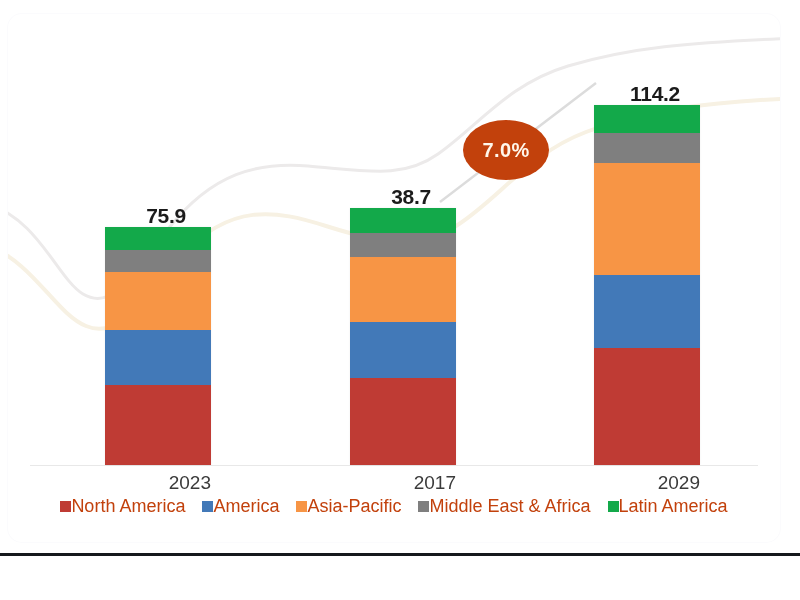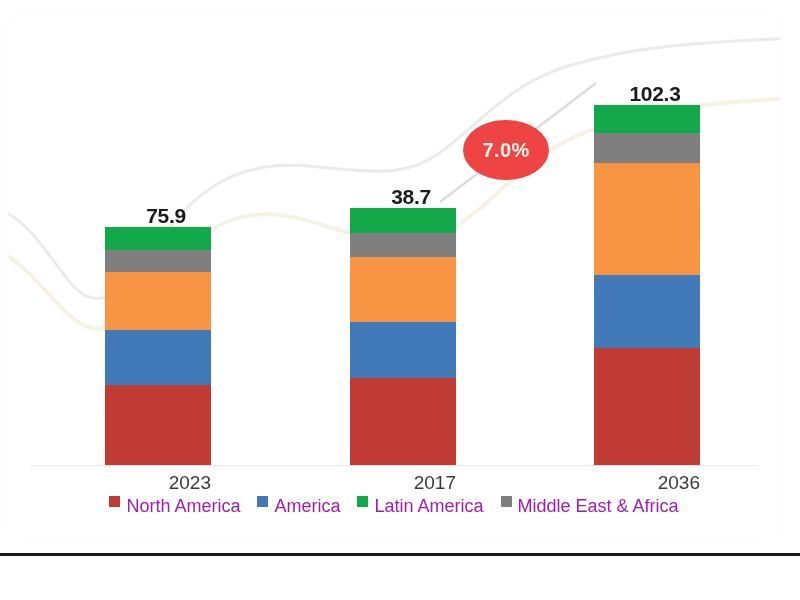--- a/index.html
+++ b/index.html
@@ -72,45 +72,45 @@
     position: absolute;
     left: 0; top: 0;
     width: 772px; height: 528px;
     pointer-events: none;
   }
   #cagr-badge {
     position: absolute;
     left: 455px; top: 106px;
     width: 86px; height: 60px;
     border-radius: 50%;
-    background: #ef4444;
+    background: #c2410c;
     display: flex;
     align-items: center;
     justify-content: center;
     color: #fff7ec;
     font-size: 20px;
     font-weight: 700;
     letter-spacing: 0.4px;
   }
   
   #legend {
     position: absolute;
     left: 0; top: 482px;
     width: 772px;
     display: flex;
     align-items: center;
     justify-content: center;
     gap: 17px;
   }
   .legend-item {
     display: flex;
-    align-items: flex-start;
-    gap: 6px;
+    align-items: center;
+    gap: 0;
     font-size: 18px;
-    color: #a21caf;
+    color: #c2410c;
     white-space: nowrap;
   }
   .legend-swatch {
     width: 11px; height: 11px;
     flex: 0 0 auto;
   }
   
   #bottom-rule {
     position: absolute;
     left: 0; top: 553px;
@@ -151,29 +151,29 @@
       <div class="bar-total" style="left:342px; top:171px; width:122px;">38.7</div>
       <div class="bar" style="left:342px; width:106px; height:257px;">
         <div class="seg" style="height:9.7%;  background:#13a94a;"></div>
         <div class="seg" style="height:9.3%;  background:#7f7f7f;"></div>
         <div class="seg" style="height:25.3%; background:#f79545;"></div>
         <div class="seg" style="height:21.8%; background:#4279b8;"></div>
         <div class="seg" style="height:33.9%; background:#bf3b34;"></div>
       </div>
       <div class="cat-label" style="left:342px; width:106px;">2017</div>
 
-      <div class="bar-total" style="left:586px; top:68px; width:122px;">102.3</div>
+      <div class="bar-total" style="left:586px; top:68px; width:122px;">114.2</div>
       <div class="bar" style="left:586px; width:106px; height:360px;">
         <div class="seg" style="height:7.8%;  background:#13a94a;"></div>
         <div class="seg" style="height:8.3%;  background:#7f7f7f;"></div>
         <div class="seg" style="height:31.1%; background:#f79545;"></div>
         <div class="seg" style="height:20.3%; background:#4279b8;"></div>
         <div class="seg" style="height:32.5%; background:#bf3b34;"></div>
       </div>
-      <div class="cat-label" style="left:586px; width:106px;">2036</div>
+      <div class="cat-label" style="left:586px; width:106px;">2029</div>
 
       <svg id="cagr-line" viewBox="0 0 772 528">
         <line x1="432" y1="188" x2="588" y2="69" stroke="#dcdcdc" stroke-width="2.4"></line>
       </svg>
 
       <div id="cagr-badge">
         <span>7.0%</span>
       </div>
 
     </div>
@@ -183,30 +183,34 @@
       <div class="legend-item">
         <span class="legend-swatch" style="background:#bf3b34;"></span>
         <span>North America</span>
       </div>
 
       <div class="legend-item">
         <span class="legend-swatch" style="background:#4279b8;"></span>
         <span>America</span>
       </div>
 
+      <div class="legend-item">
+        <span class="legend-swatch" style="background:#f79545;"></span>
+        <span>Asia-Pacific</span>
+      </div>
+
+      <div class="legend-item">
+        <span class="legend-swatch" style="background:#7f7f7f;"></span>
+        <span>Middle East &amp; Africa</span>
+      </div>
 
       <div class="legend-item">
         <span class="legend-swatch" style="background:#13a94a;"></span>
         <span>Latin America</span>
       </div>
 
-      <div class="legend-item">
-        <span class="legend-swatch" style="background:#7f7f7f;"></span>
-        <span>Middle East &amp; Africa</span>
-      </div>
-
     </div>
 
   </div>
 
   <div id="bottom-rule"></div>
 
 </div>
 
 </body></html>

